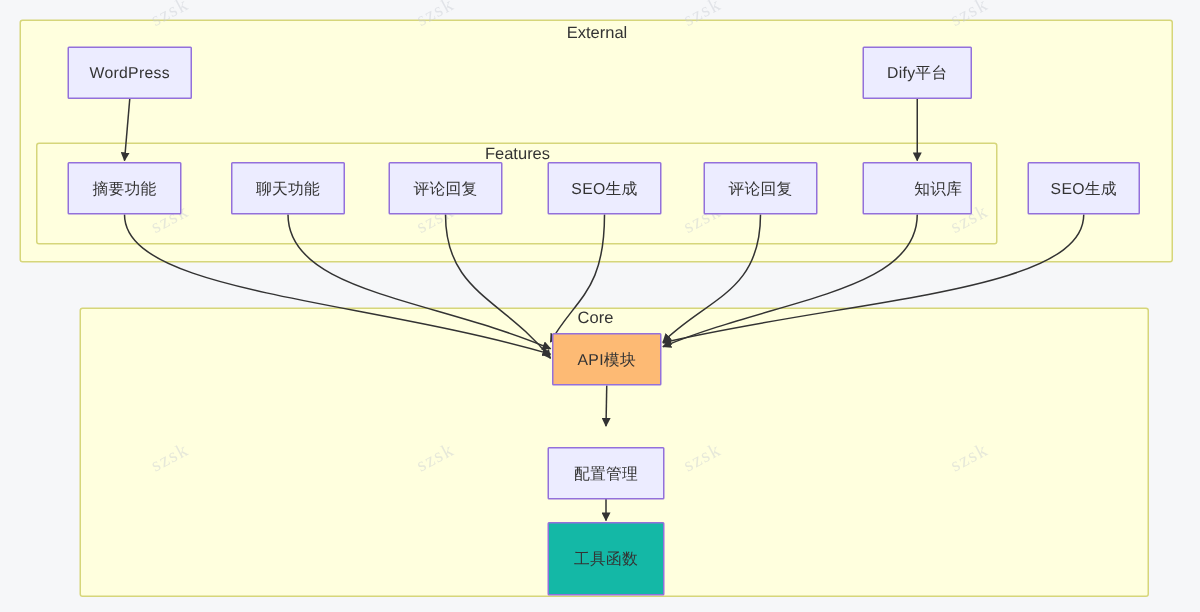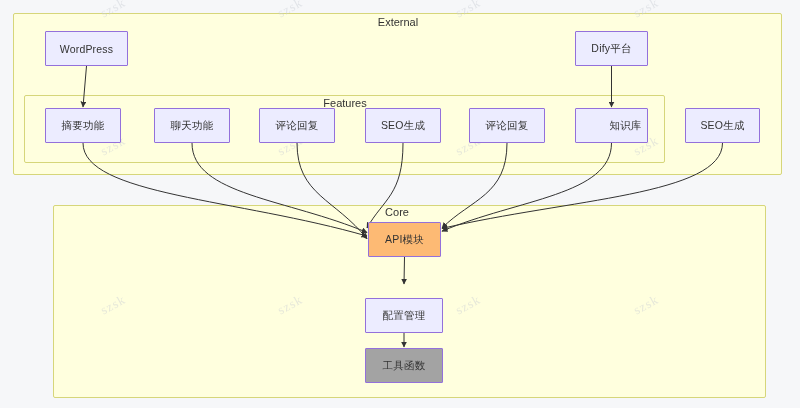--- a/index.html
+++ b/index.html
@@ -103,15 +103,15 @@
   <div class="node" id="nd-1" style="left: 575px; top: 31px; width: 73px; height: 35px; background: rgb(236, 236, 255); border-color: rgb(147, 112, 219);">Dify平台</div>
   <div class="node" id="nd-2" style="left: 45px; top: 108px; width: 76px; height: 35px; background: rgb(236, 236, 255); border-color: rgb(147, 112, 219);">摘要功能</div>
   <div class="node" id="nd-3" style="left: 154px; top: 108px; width: 76px; height: 35px; background: rgb(236, 236, 255); border-color: rgb(147, 112, 219);">聊天功能</div>
   <div class="node" id="nd-5" style="left: 365px; top: 108px; width: 76px; height: 35px; background: rgb(236, 236, 255); border-color: rgb(147, 112, 219);">SEO生成</div>
   <div class="node" id="nd-4" style="left: 259px; top: 108px; width: 76px; height: 35px; background: rgb(236, 236, 255); border-color: rgb(147, 112, 219);">评论回复</div>
   <div class="node" id="nd-6" style="left: 469px; top: 108px; width: 76px; height: 35px; background: rgb(236, 236, 255); border-color: rgb(147, 112, 219);">评论回复</div>
   <div class="node" id="nd-7" style="left: 575px; top: 108px; width: 73px; height: 35px; background: rgb(236, 236, 255); border-color: rgb(147, 112, 219); padding-left: 28px;">知识库</div>
   <div class="node" id="nd-8" style="left: 685px; top: 108px; width: 75px; height: 35px; background: rgb(236, 236, 255); border-color: rgb(147, 112, 219);">SEO生成</div>
   <div class="node" id="nd-9" style="left: 368px; top: 222px; width: 73px; height: 35px; background: #fdba74; border-color: rgb(147, 112, 219);">API模块</div>
   <div class="node" id="nd-10" style="left: 365px; top: 298px; width: 78px; height: 35px; background: rgb(236, 236, 255); border-color: rgb(147, 112, 219);">配置管理</div>
-  <div class="node" id="nd-11" style="left: 365px; top: 348px; width: 78px; height: 35px; background: #a3a3a3; border-color: rgb(147, 112, 219);">工具函数</div>
+  <div class="node" id="nd-11" style="left: 365px; top: 348px; width: 78px; height: 49px; background: #14b8a6; border-color: rgb(147, 112, 219);">工具函数</div>
 
 </div>
 
 </body></html>

